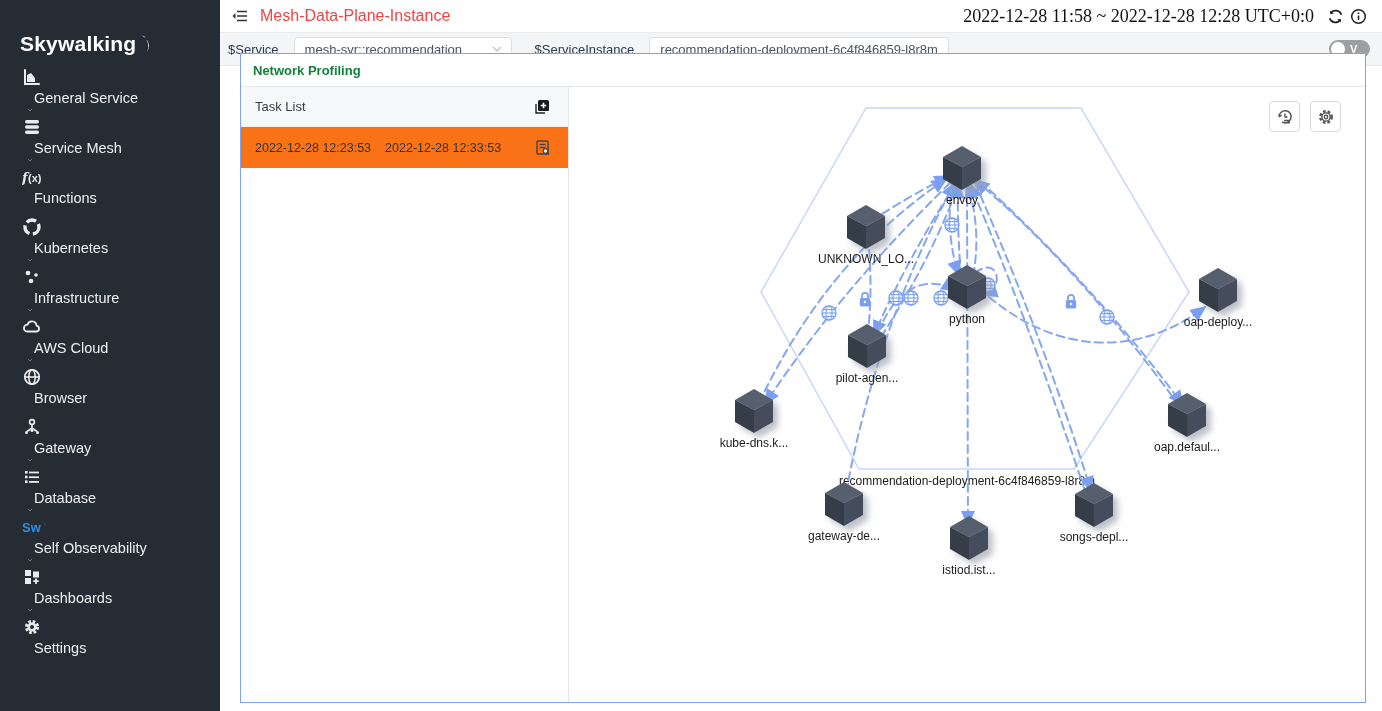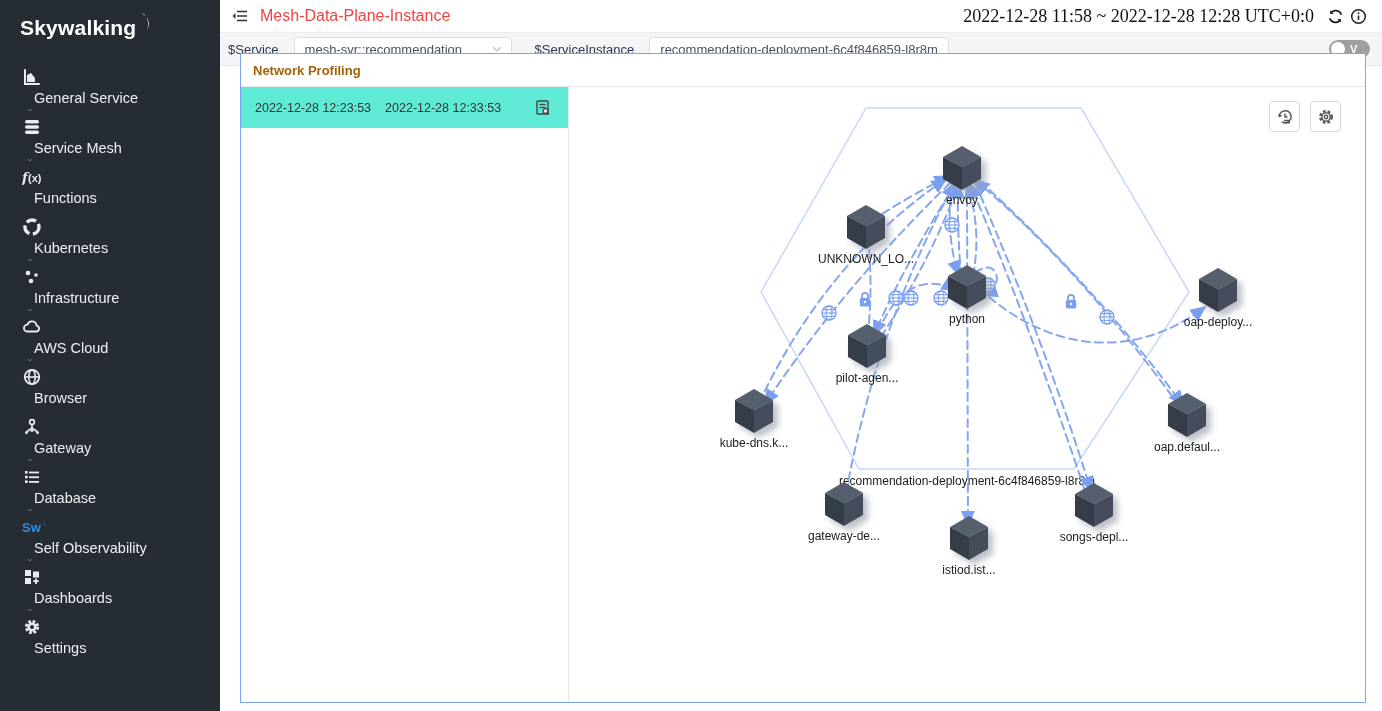--- a/index.html
+++ b/index.html
@@ -2,21 +2,21 @@
 <html><head>
 <meta charset="utf-8">
 <style>
   * { margin:0; padding:0; box-sizing:border-box; }
   html,body { width:1382px; height:711px; overflow:hidden; background:#fff;
     font-family:"Liberation Sans", sans-serif; }
 
   
   .sidebar { position:absolute; left:0; top:0; width:220px; height:711px;
     background:#262c34; color:#e9ecef; z-index:5; }
-  .logo { padding:16px 0 0 20px; display:flex; align-items:flex-start; height:56px; }
+  .logo { padding:16px 0 0 20px; display:flex; align-items:flex-end; height:56px; }
   .logo-text { color:#fff; font-size:21px; font-weight:bold; letter-spacing:.2px; }
   .logo-swoosh { margin-left:-2px; margin-top:-4px; }
   .nav { padding-top:8px; }
   .nav-item { height:50px; display:flex; align-items:flex-start; padding:0 16px 0 22px;
     cursor:pointer;flex-direction:column; }
   .nav-icon { width:26px; height:20px; display:flex; align-items:center; justify-content:flex-start; flex:0 0 26px; }
   .nav-label { font-size:14.5px; color:#eceff1; margin-left:12px; flex:1; white-space:nowrap; }
   .nav-chevron { width:16px; height:16px; opacity:.75; }
   .sw-blue { fill:#2e8de0; font-weight:bold; }
 
@@ -43,28 +43,28 @@
   .toggle { margin-left:auto; width:41px; height:18px; background:#9e9fa1; border-radius:9px;
     display:flex; align-items:center; padding:2px; cursor:pointer; }
   .toggle-knob { width:14px; height:14px; border-radius:50%; background:#fff; }
   .toggle-label { color:#fff; font-size:11px; font-weight:bold; margin-left:5px; }
 
   
   .panel { position:absolute; left:20px; top:53px; width:1126px; height:650px;
     border:1px solid #7ba2f3; background:#fff; }
   .panel-header { height:33px; border-bottom:1px solid #e4e7ec; display:flex; align-items:center;
     padding:0 12px; }
-  .panel-title { font-size:13px; font-weight:bold; color:#a16207; }
+  .panel-title { font-size:13px; font-weight:bold; color:#15803d; }
   .panel-body { display:flex; height:615px; }
 
   .task-col { width:328px; border-right:1px solid #e6e6e6; display:flex; flex-direction:column; }
   .task-header { height:40px; background:#f7f8fa; border-bottom:1px solid #eef0f3;
     display:flex; align-items:center; padding:0 14px; }
   .task-header-title { font-size:13px; color:#3a3f45; flex:1; }
-  .task-row { height:41px; background:#5eead4; display:flex; align-items:center;
+  .task-row { height:41px; background:#f97316; display:flex; align-items:center;
     padding:0 14px; cursor:pointer; }
   .task-time { font-size:12.5px; color:#333; margin-right:14px; white-space:nowrap; }
   .task-row .spacer { flex:1; }
 
   .graph-area { flex:1; position:relative; background:#fff; }
   .graph-controls { position:absolute; top:14px; right:24px; display:flex; gap:10px; z-index:3; }
   .graph-btn { width:31px; height:31px; border:1px solid #d9d9d9; border-radius:4px; background:#fff;
     display:flex; align-items:center; justify-content:center; cursor:pointer; }
   .graph-svg { position:absolute; left:0; top:0; }
 
@@ -298,20 +298,30 @@
     </div>
   </div>
 
   <div class="panel">
     <div class="panel-header">
       <span class="panel-title">Network Profiling</span>
     </div>
     <div class="panel-body">
 
       <div class="task-col">
+        <div class="task-header">
+          <span class="task-header-title">Task List</span>
+          <button class="icon-btn">
+            <svg width="18" height="18" viewBox="0 0 18 18">
+                <path d="M3 6 V15 H12" fill="none" stroke="#222" stroke-width="1.4"></path>
+                <rect x="5" y="2" width="11" height="11" rx="1.5" fill="#1a1a1a"></rect>
+                <path d="M10.5 4.8 V10.2 M7.8 7.5 H13.2" stroke="#fff" stroke-width="1.6"></path>
+              </svg>
+          </button>
+        </div>
         <div class="task-row">
           <span class="task-time">2022-12-28 12:23:53</span>
           <span class="task-time">2022-12-28 12:33:53</span>
           <span class="spacer"></span>
           <button class="icon-btn">
             <svg width="17" height="17" viewBox="0 0 17 17">
                 <rect x="3" y="2" width="11" height="13" rx="1" fill="none" stroke="#444" stroke-width="1.4"></rect>
                 <line x1="5.5" y1="5.5" x2="11.5" y2="5.5" stroke="#444" stroke-width="1.3"></line>
                 <line x1="5.5" y1="8.5" x2="11.5" y2="8.5" stroke="#444" stroke-width="1.3"></line>
                 <circle cx="11.5" cy="12" r="2.4" fill="#e8e8e8" stroke="#444" stroke-width="1.2"></circle>

